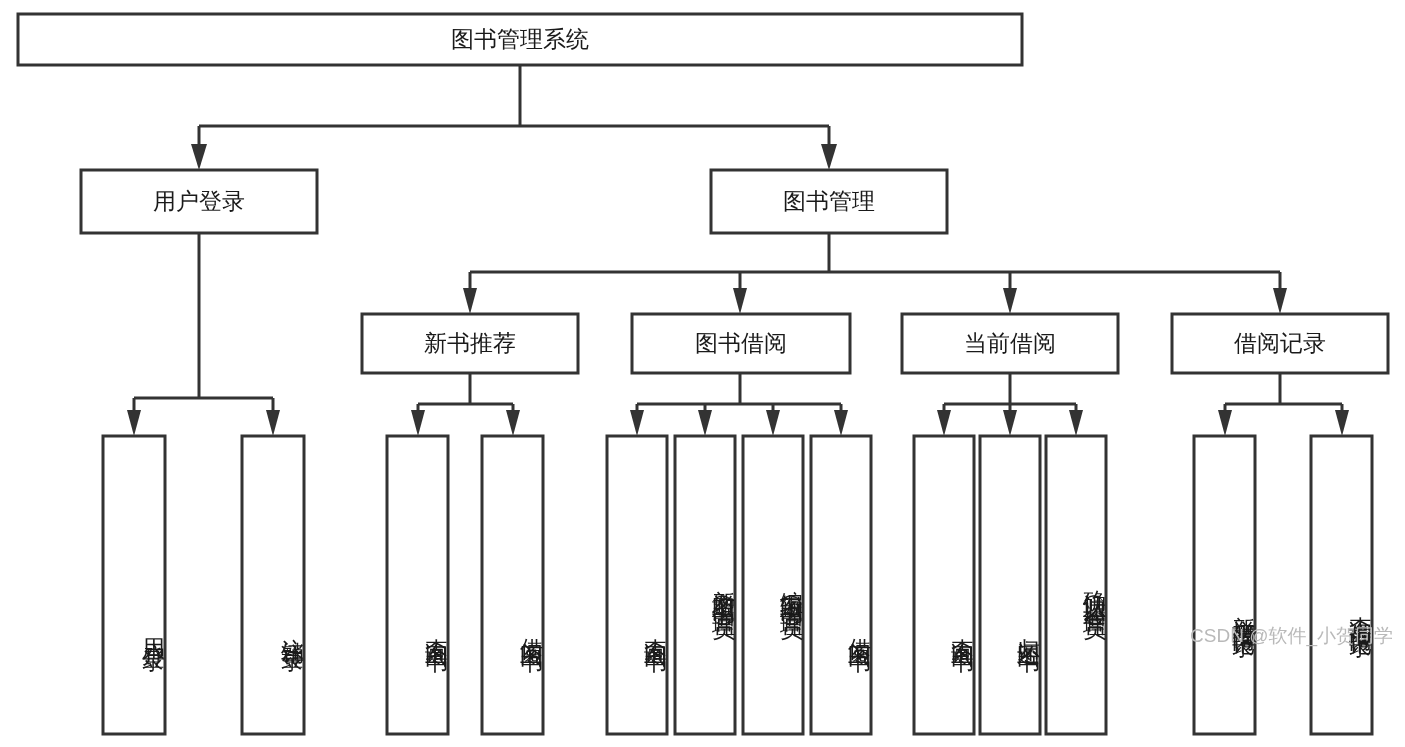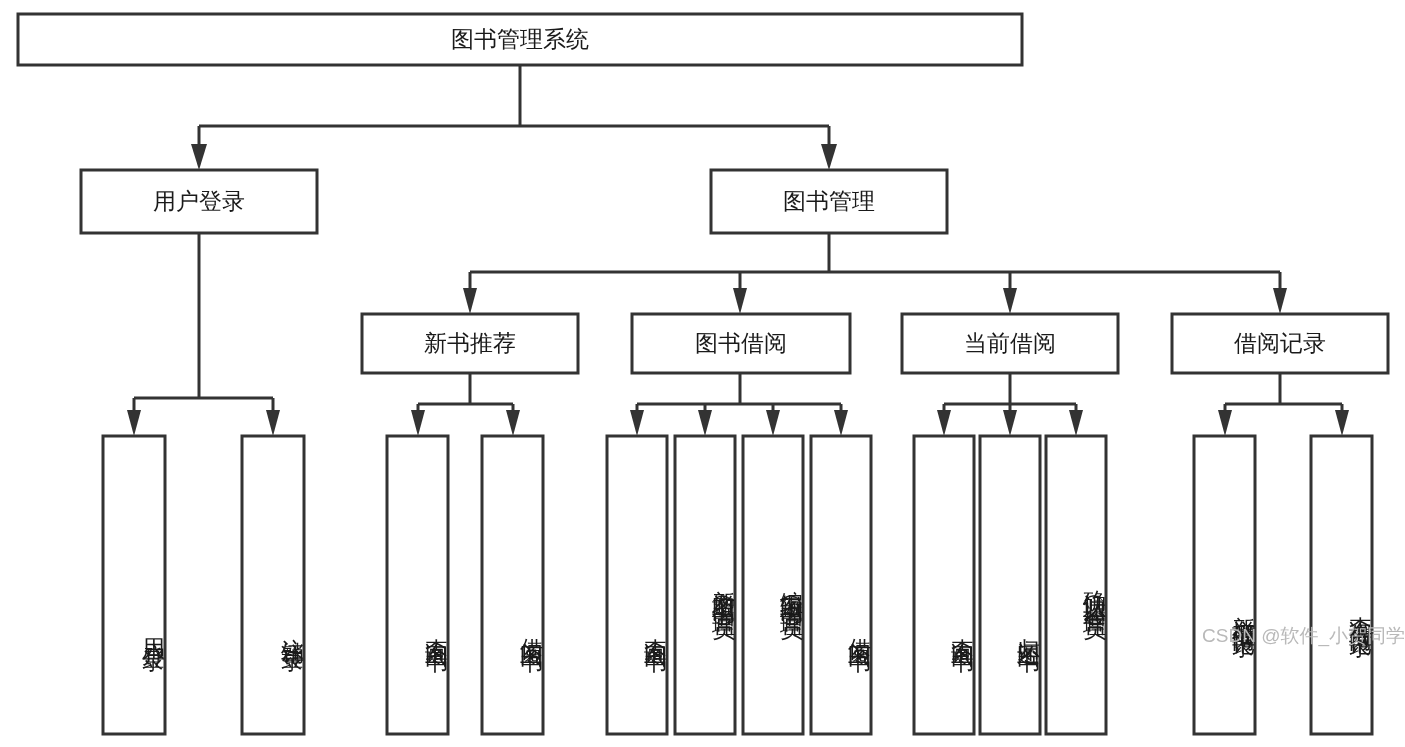--- a/index.html
+++ b/index.html
@@ -57,21 +57,21 @@
     letter-spacing: 4px;
     line-height: 1;
     white-space: nowrap;
     pointer-events: none;
     display: flex;
     align-items: flex-start;
     justify-content: center;
   }
   .watermark {
     position: absolute;
-    right: 0;
+    right: 12px;
     bottom: 6px;
     font-family: "Liberation Sans", "DejaVu Sans", sans-serif;
     font-size: 19px;
     color: #b9b9b9;
     white-space: nowrap;
     pointer-events: none;
   }
 </style>
 </head>
 <body>

